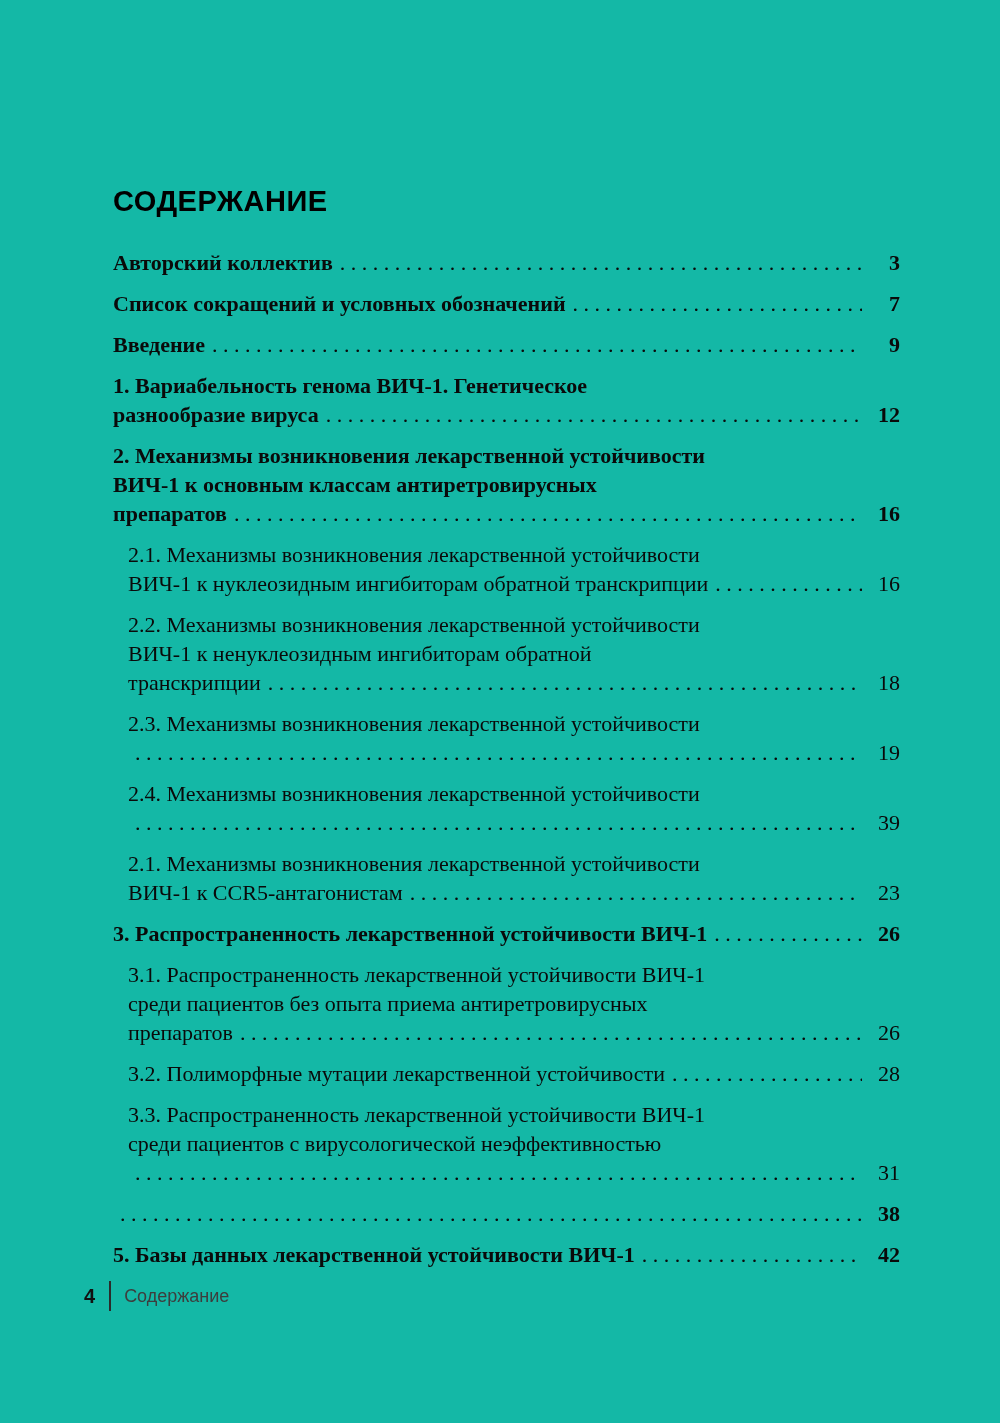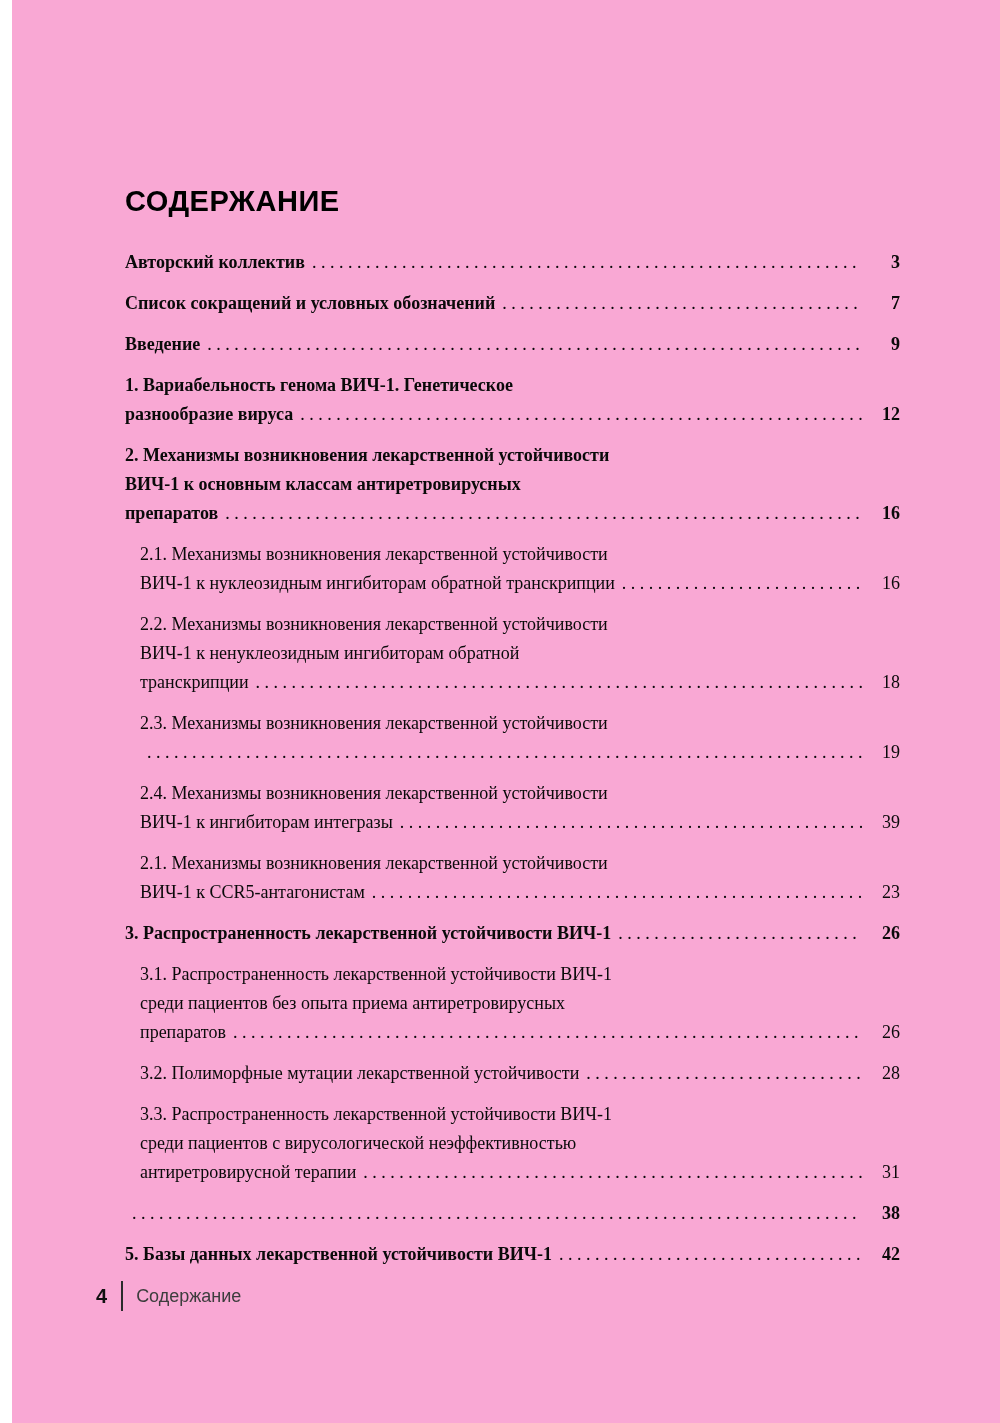--- a/index.html
+++ b/index.html
@@ -4,35 +4,35 @@
 <style>
   * { margin: 0; padding: 0; box-sizing: border-box; }
   html, body { background: #ffffff; }
   body {
     width: 1000px; height: 1423px;
     font-family: "Liberation Serif", serif;
     color: #0a0a0a;
     position: relative;
     overflow: hidden;
   }
-  .sheet { position: absolute; inset: 0; background: #f9a8d4; margin-left: 12px; }
+  .sheet { position: absolute; inset: 0; background: #14b8a6; }
   .content { position: absolute; left: 113px; right: 100px; top: 186px; }
 
   .page-title {
     font-family: "Liberation Sans", sans-serif;
     font-weight: 700;
     font-size: 29px;
     line-height: 1.1;
     letter-spacing: 0.5px;
     color: #000000;
     margin-bottom: 30px;
   }
 
   .entry {
-    font-size: 18px;
+    font-size: 22px;
     line-height: 29px;
     margin-bottom: 12px;
     color: #0a0a0a;
   }
   .entry.lvl-top { font-weight: 700; }
   .entry.lvl-sub { padding-left: 15px; font-weight: 400; }
 
   .line { white-space: nowrap; }
   .line.last { display: flex; align-items: baseline; }
   .txt { flex: 0 0 auto; white-space: nowrap; }
@@ -134,21 +134,20 @@
       <div class="line">2.3. Механизмы возникновения лекарственной устойчивости</div>
       <div class="line last">
         <span class="dots"></span>
         <span class="pg">19</span>
       </div>
     </div>
 
     <div class="entry lvl-sub">
       <div class="line">2.4. Механизмы возникновения лекарственной устойчивости</div>
       <div class="line last">
-        <span class="txt">ВИЧ-1 к ингибиторам интегразы</span>
         <span class="dots"></span>
         <span class="pg">39</span>
       </div>
     </div>
 
     <div class="entry lvl-sub">
       <div class="line">2.1. Механизмы возникновения лекарственной устойчивости</div>
       <div class="line last">
         <span class="txt">ВИЧ-1 к CCR5-антагонистам</span>
         <span class="dots"></span>
@@ -179,21 +178,20 @@
         <span class="txt">3.2. Полиморфные мутации лекарственной устойчивости</span>
         <span class="dots"></span>
         <span class="pg">28</span>
       </div>
     </div>
 
     <div class="entry lvl-sub">
       <div class="line">3.3. Распространенность лекарственной устойчивости ВИЧ-1</div>
       <div class="line">среди пациентов с вирусологической неэффективностью</div>
       <div class="line last">
-        <span class="txt">антиретровирусной терапии</span>
         <span class="dots"></span>
         <span class="pg">31</span>
       </div>
     </div>
 
     <div class="entry lvl-top">
       <div class="line last">
         <span class="dots"></span>
         <span class="pg">38</span>
       </div>

